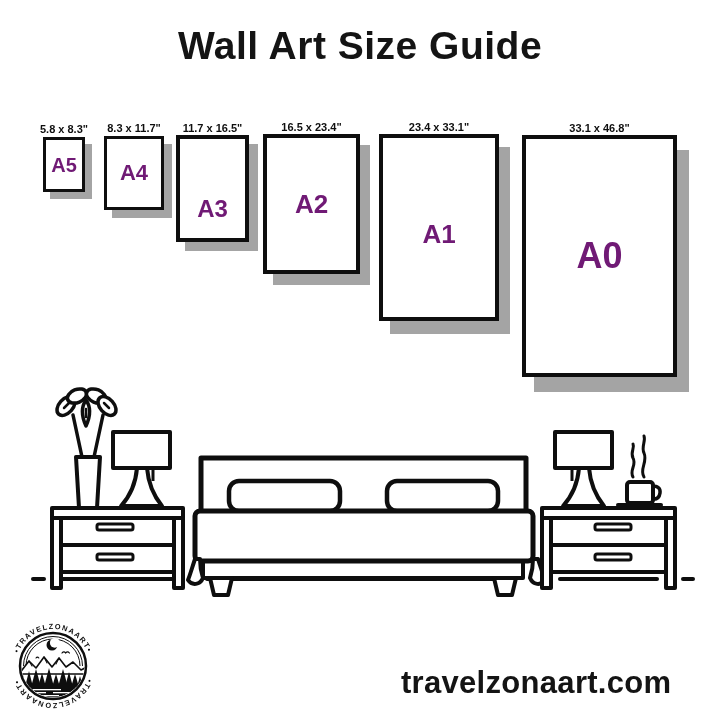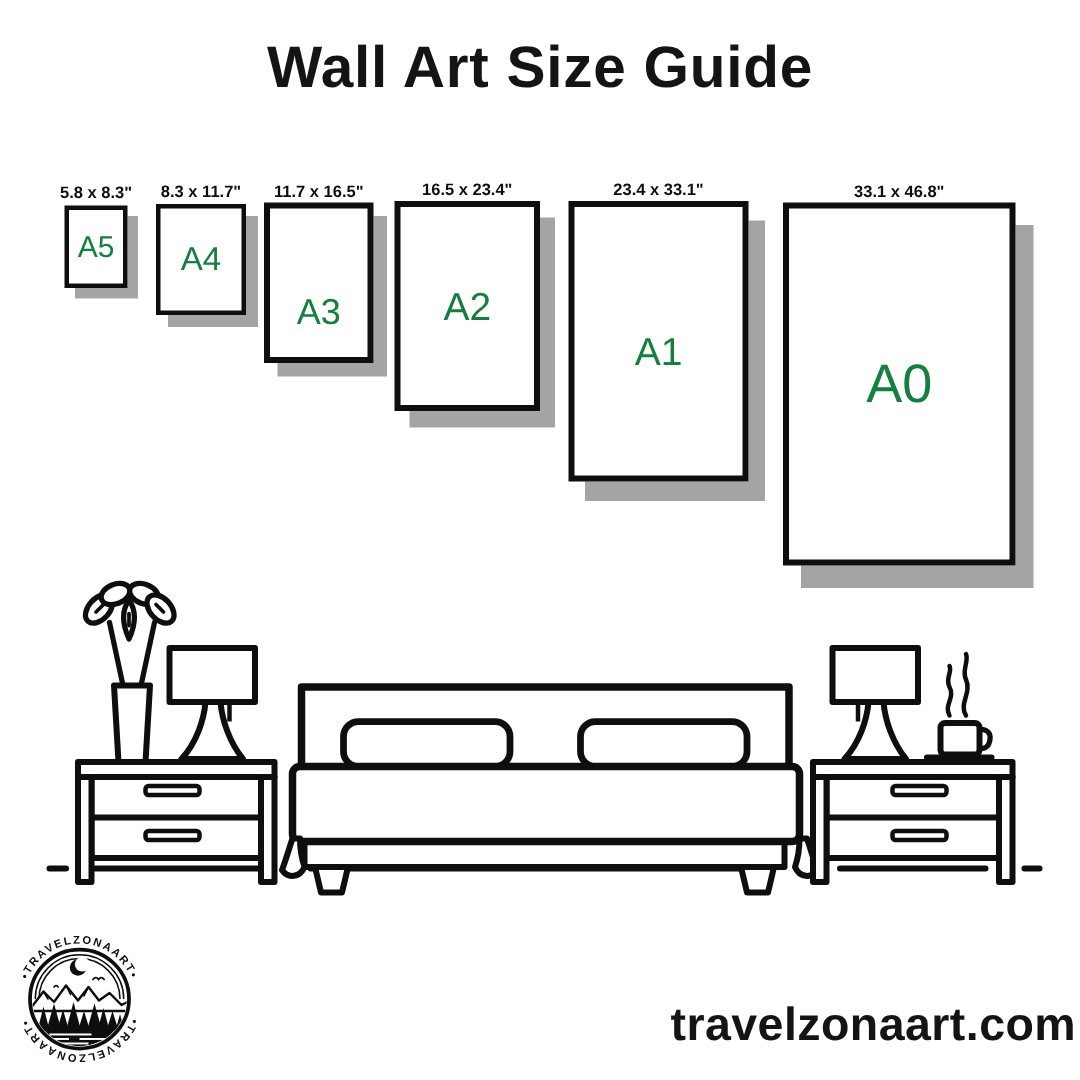--- a/index.html
+++ b/index.html
@@ -11,21 +11,21 @@
   .page-title { position:absolute; top:24px; left:0; width:720px; margin:0;
     text-align:center; font-size:39px; font-weight:800; letter-spacing:.5px;
     color:#141414; }
 
   
   .size-item { position:absolute; box-sizing:border-box; background:#fff;
     border:3px solid #0e0e0e; display:flex; align-items:center; justify-content:center; }
   .dim-label { position:absolute; bottom:100%; margin-bottom:5px; left:50%;
     transform:translateX(-50%); white-space:nowrap; font-size:11px; font-weight:700;
     color:#0e0e0e; letter-spacing:0; }
-  .size-code { font-weight:400; color:#15803d; line-height:1; }
+  .size-code { font-weight:700; color:#701a75; line-height:1; }
 
   .f-a5 { left:43px;  top:137px; width:42px;  height:55px;  box-shadow:7px 7px 0 #a4a4a4; }
   .f-a5 .size-code { font-size:20px; }
   .f-a4 { left:104px; top:136px; width:60px;  height:74px;  box-shadow:8px 8px 0 #a4a4a4; }
   .f-a4 .size-code { font-size:22px; }
   .f-a3 { left:176px; top:135px; width:73px;  height:107px; border-width:4px; box-shadow:9px 9px 0 #a4a4a4; }
   .f-a3 .size-code { font-size:24px;margin-top:40px; }
   .f-a2 { left:263px; top:134px; width:97px;  height:140px; border-width:4px; box-shadow:10px 11px 0 #a4a4a4; }
   .f-a2 .size-code { font-size:26px; }
   .f-a1 { left:379px; top:134px; width:120px; height:187px; border-width:4px; box-shadow:11px 13px 0 #a4a4a4; }
@@ -36,21 +36,21 @@
   
   .scene { position:absolute; left:0; top:378px; width:720px; height:242px; }
 
   
   .logo { position:absolute; left:3px; top:616px; width:100px; height:100px; }
   .logo text { font-family:"Liberation Sans","DejaVu Sans",sans-serif;
     font-size:7.4px; font-weight:700; letter-spacing:1.3px; fill:#0e0e0e; }
 
   
   .website { position:absolute; left:401px; top:665px; font-size:31px;
-    font-weight:800; color:#141414; letter-spacing:.3px; white-space:nowrap;margin-left:46px; }
+    font-weight:800; color:#141414; letter-spacing:.3px; white-space:nowrap; }
 </style>
 </head>
 <body>
 
 <div class="canvas">
 
   <h1 class="page-title">Wall Art Size Guide</h1>
 
   <div>
     <div class="size-item f-a5">

